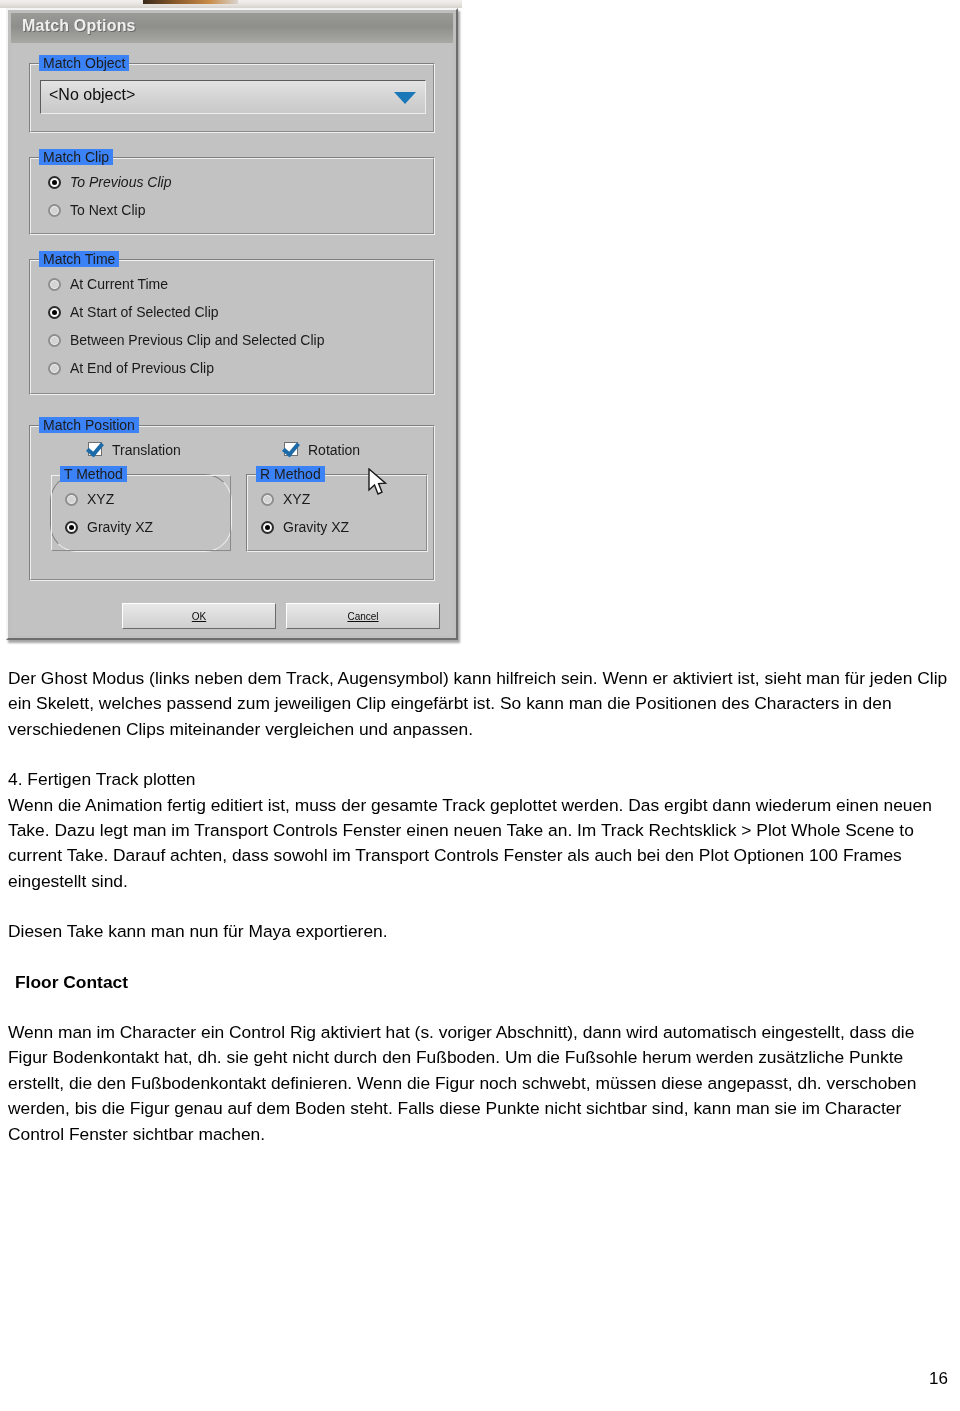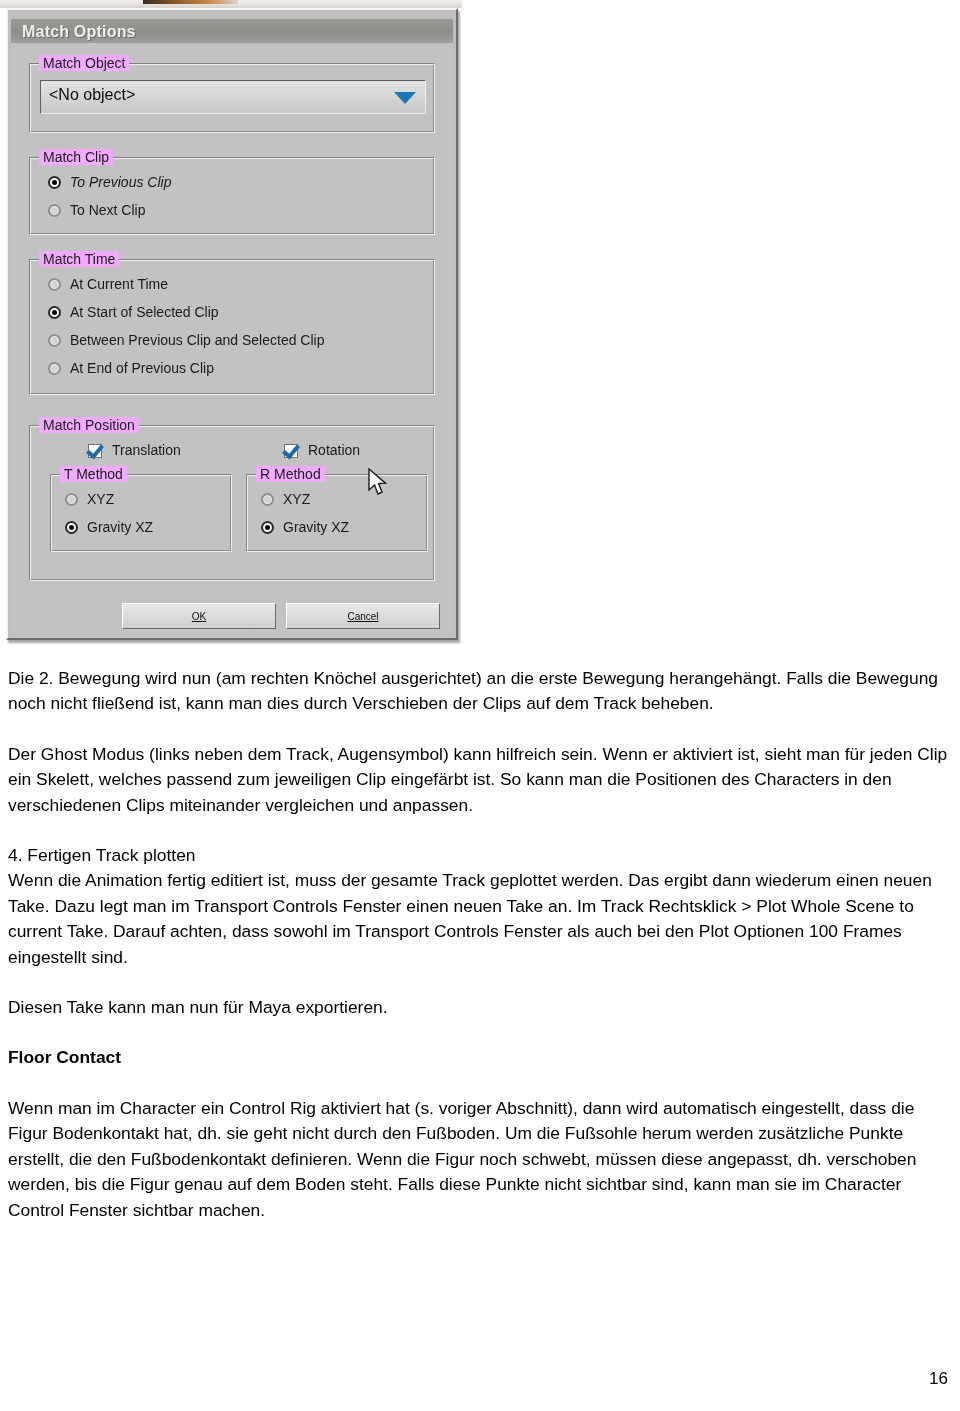--- a/index.html
+++ b/index.html
@@ -40,21 +40,21 @@
     background: #bfbfbf;
     border-top: 2px solid #f4f4f4;
     border-left: 2px solid #f4f4f4;
     border-right: 2px solid #6d6d6d;
     border-bottom: 2px solid #6d6d6d;
     box-sizing: border-box;
     box-shadow: 2px 3px 2px rgba(0,0,0,0.35);
   }
   #dialog-titlebar {
     position: absolute;
-    left: 3px; top: 9px;
+    left: 3px; top: 3px;
     width: 442px; height: 30px;
     background: linear-gradient(to bottom, #9a9a96 0%, #8e8e8a 45%, #a8a8a4 100%);
     box-sizing: border-box;
   }
   #dialog-title-text {
     position: absolute;
     left: 11px; top: 4px;
     font-size: 16px;
     font-weight: bold;
     color: #efefef;
@@ -84,21 +84,21 @@
     box-sizing: border-box;
     border: 1px solid #f0f0f0;
     border-right-color: #8a8a8a;
     border-bottom-color: #8a8a8a;
     pointer-events: none;
   }
   .groupbox-label {
     position: absolute;
     top: -9px;
     left: 9px;
-    background: #f0abfc;
+    background: #3b82f6;
     padding: 0 4px;
     font-size: 14px;
     color: #1c1c1c;
     white-space: nowrap;
     line-height: 16px;
   }
 
   
   .combobox {
     position: absolute;
@@ -156,21 +156,21 @@
   .radio-label {
     margin-left: 9px;
     font-size: 14px;
     color: #1a1a1a;
   }
 
   
   .check-row {
     position: absolute;
     display: flex;
-    align-items: flex-end;
+    align-items: flex-start;
     white-space: nowrap;
     padding-left: 36px;
   }
   .checkbox {
     width: 14px; height: 14px;
     box-sizing: border-box;
     background: #ffffff;
     border: 1px solid #6f6f6f;
     position: relative;
     flex: 0 0 auto;
@@ -225,21 +225,21 @@
     line-height: 25.4px;
     color: #000000;
   }
   #doc-text p {
     margin: 0 0 25px 0;
   }
   #doc-text p.tight {
     margin-bottom: 0;
   }
   #doc-text h3 {
-    margin: 0 0 25px 0;
+    margin: 0 0 25px 7px;
     font-size: 17.4px;
     line-height: 25.4px;
     font-weight: bold;
   }
 
   #page-number {
     position: absolute;
     right: 12px;
     bottom: 22px;
     font-size: 17px;
@@ -318,21 +318,21 @@
       <div class="check-row" style="left:22px; top:16px;">
         <span class="checkbox on"></span>
         <span class="check-label">Translation</span>
       </div>
 
       <div class="check-row" style="left:218px; top:16px;">
         <span class="checkbox on"></span>
         <span class="check-label">Rotation</span>
       </div>
 
-      <div class="groupbox" style="left:20px; top:48px; width:182px; height:78px;">
+      <div class="groupbox" style="left:20px; top:48px; width:182px; height:78px;border-radius:27px;">
         <div class="groupbox-inner"></div>
         <div class="groupbox-label">T Method</div>
 
         <div class="radio-row" style="left:14px; top:16px;">
           <span class="radio"></span>
           <span class="radio-label">XYZ</span>
         </div>
         <div class="radio-row" style="left:14px; top:44px;">
           <span class="radio on"></span>
           <span class="radio-label">Gravity XZ</span>
@@ -358,21 +358,20 @@
     <div class="dlg-button" style="left:275px; top:560px; width:154px; height:26px;">Cancel</div>
 
   </div>
 </div>
 
 <svg id="mouse-cursor" viewBox="0 0 22 30">
   <polygon points="1,1 1,22 6.5,17 10,26 14,24.2 10.6,15.6 17.5,15.2" fill="#ffffff" stroke="#1a1a1a" stroke-width="1.4" stroke-linejoin="miter"></polygon>
 </svg>
 
 <div id="doc-text">
-  <p>Die 2. Bewegung wird nun (am rechten Knöchel ausgerichtet) an die erste Bewegung herangehängt. Falls die Bewegung noch nicht fließend ist, kann man dies durch Verschieben der Clips auf dem Track beheben.</p>
   <p>Der Ghost Modus (links neben dem Track, Augensymbol) kann hilfreich sein. Wenn er aktiviert ist, sieht man für jeden Clip ein Skelett, welches passend zum jeweiligen Clip eingefärbt ist. So kann man die Positionen des Characters in den verschiedenen Clips miteinander vergleichen und anpassen.</p>
   <p class="tight">4. Fertigen Track plotten</p>
   <p>Wenn die Animation fertig editiert ist, muss der gesamte Track geplottet werden. Das ergibt dann wiederum einen neuen Take. Dazu legt man im Transport Controls Fenster einen neuen Take an. Im Track Rechtsklick &gt; Plot Whole Scene to current Take. Darauf achten, dass sowohl im Transport Controls Fenster als auch bei den Plot Optionen 100 Frames eingestellt sind.</p>
   <p>Diesen Take kann man nun für Maya exportieren.</p>
   <h3>Floor Contact</h3>
   <p>Wenn man im Character ein Control Rig aktiviert hat (s. voriger Abschnitt), dann wird automatisch eingestellt, dass die Figur Bodenkontakt hat, dh. sie geht nicht durch den Fußboden. Um die Fußsohle herum werden zusätzliche Punkte erstellt, die den Fußbodenkontakt definieren. Wenn die Figur noch schwebt, müssen diese angepasst, dh. verschoben werden, bis die Figur genau auf dem Boden steht. Falls diese Punkte nicht sichtbar sind, kann man sie im Character Control Fenster sichtbar machen.</p>
 </div>
 
 <div id="page-number">16</div>
 

